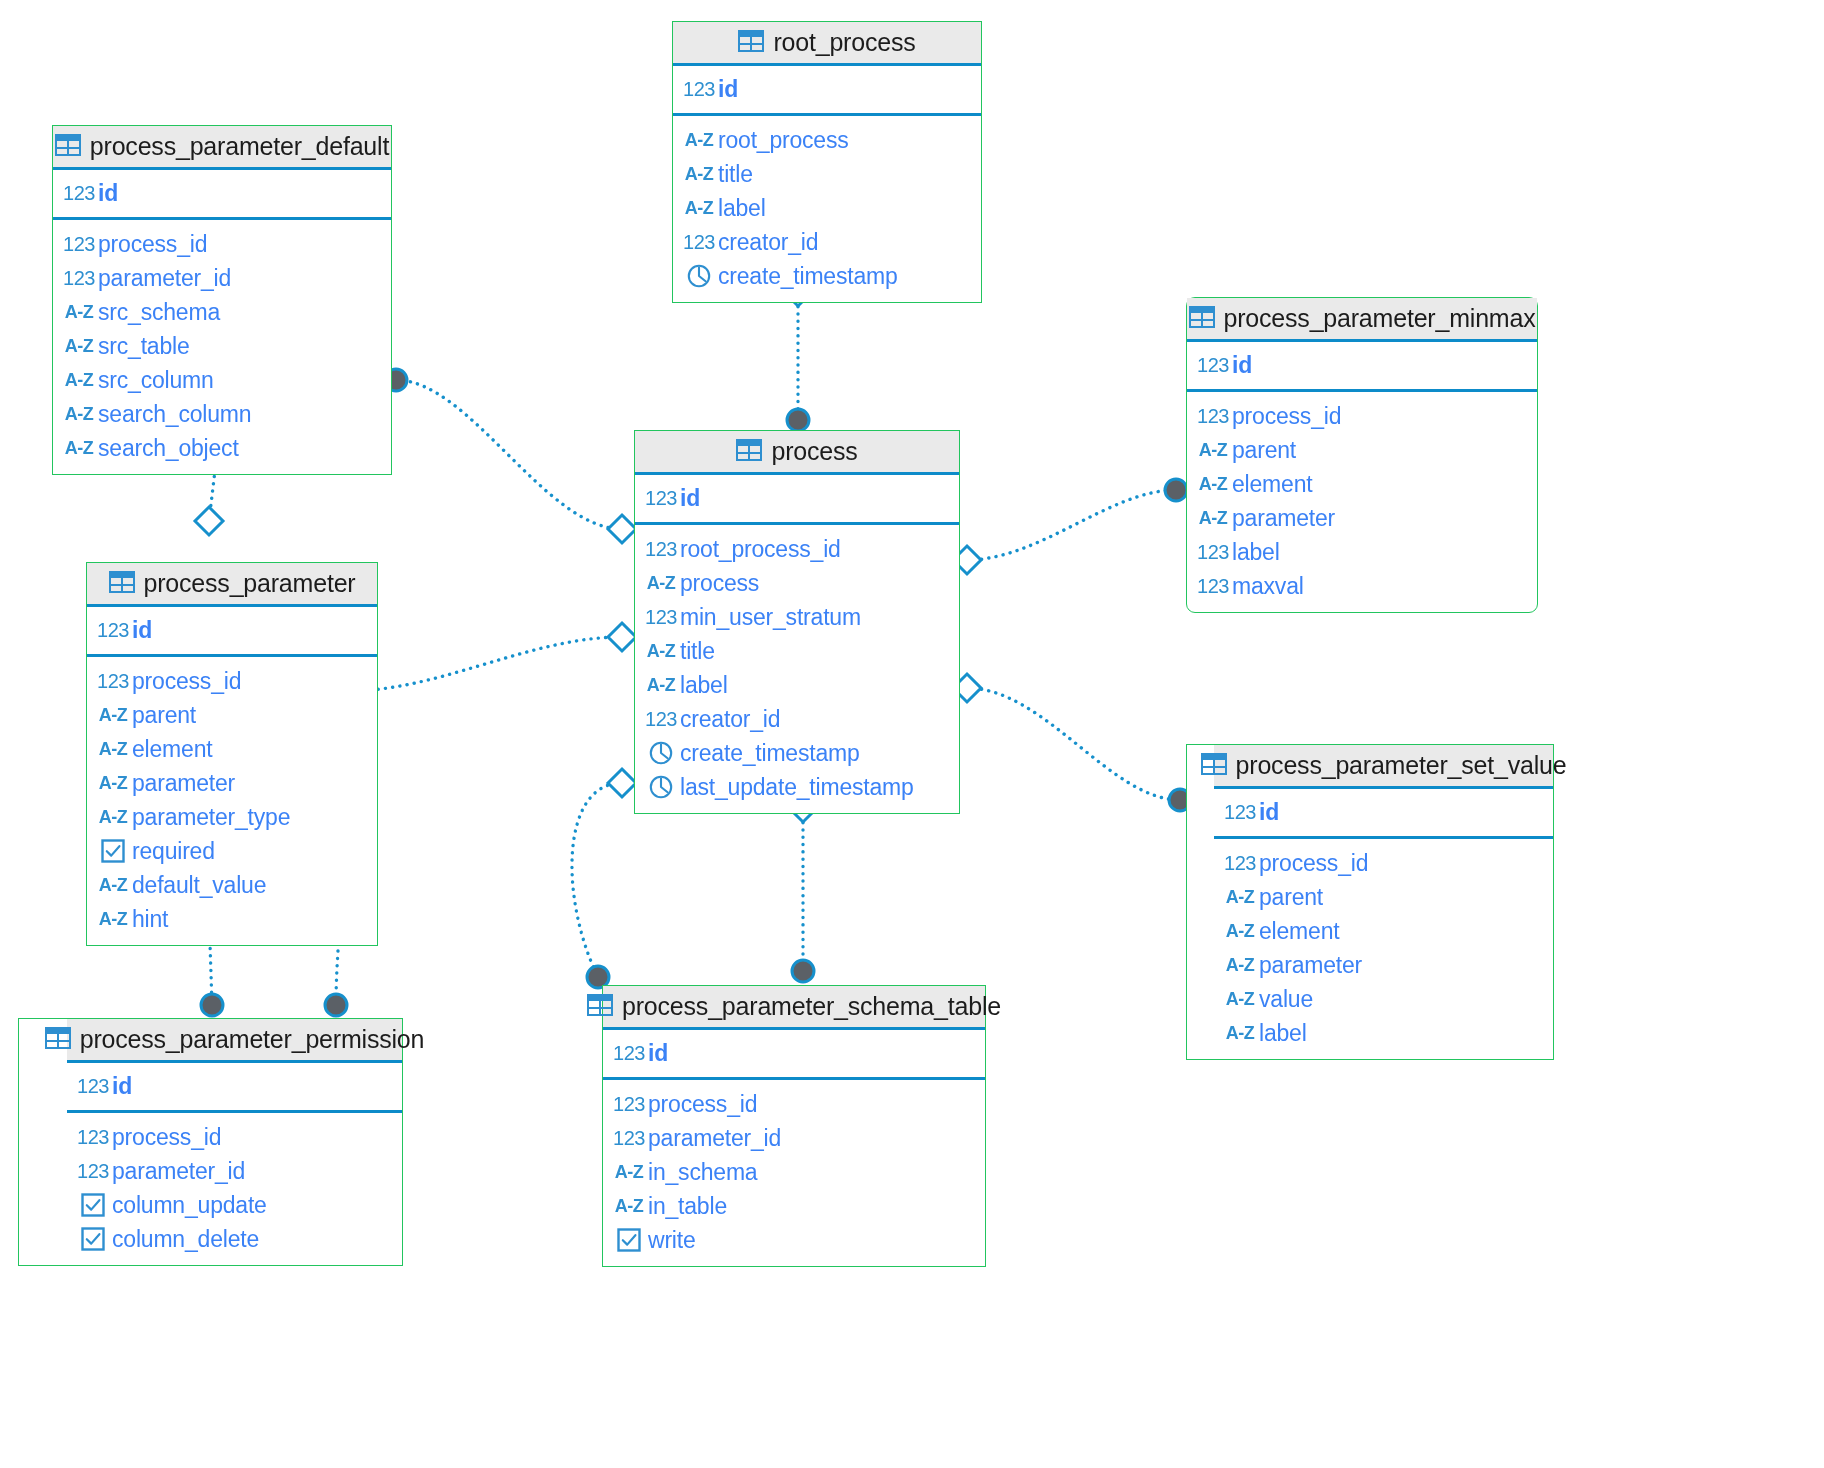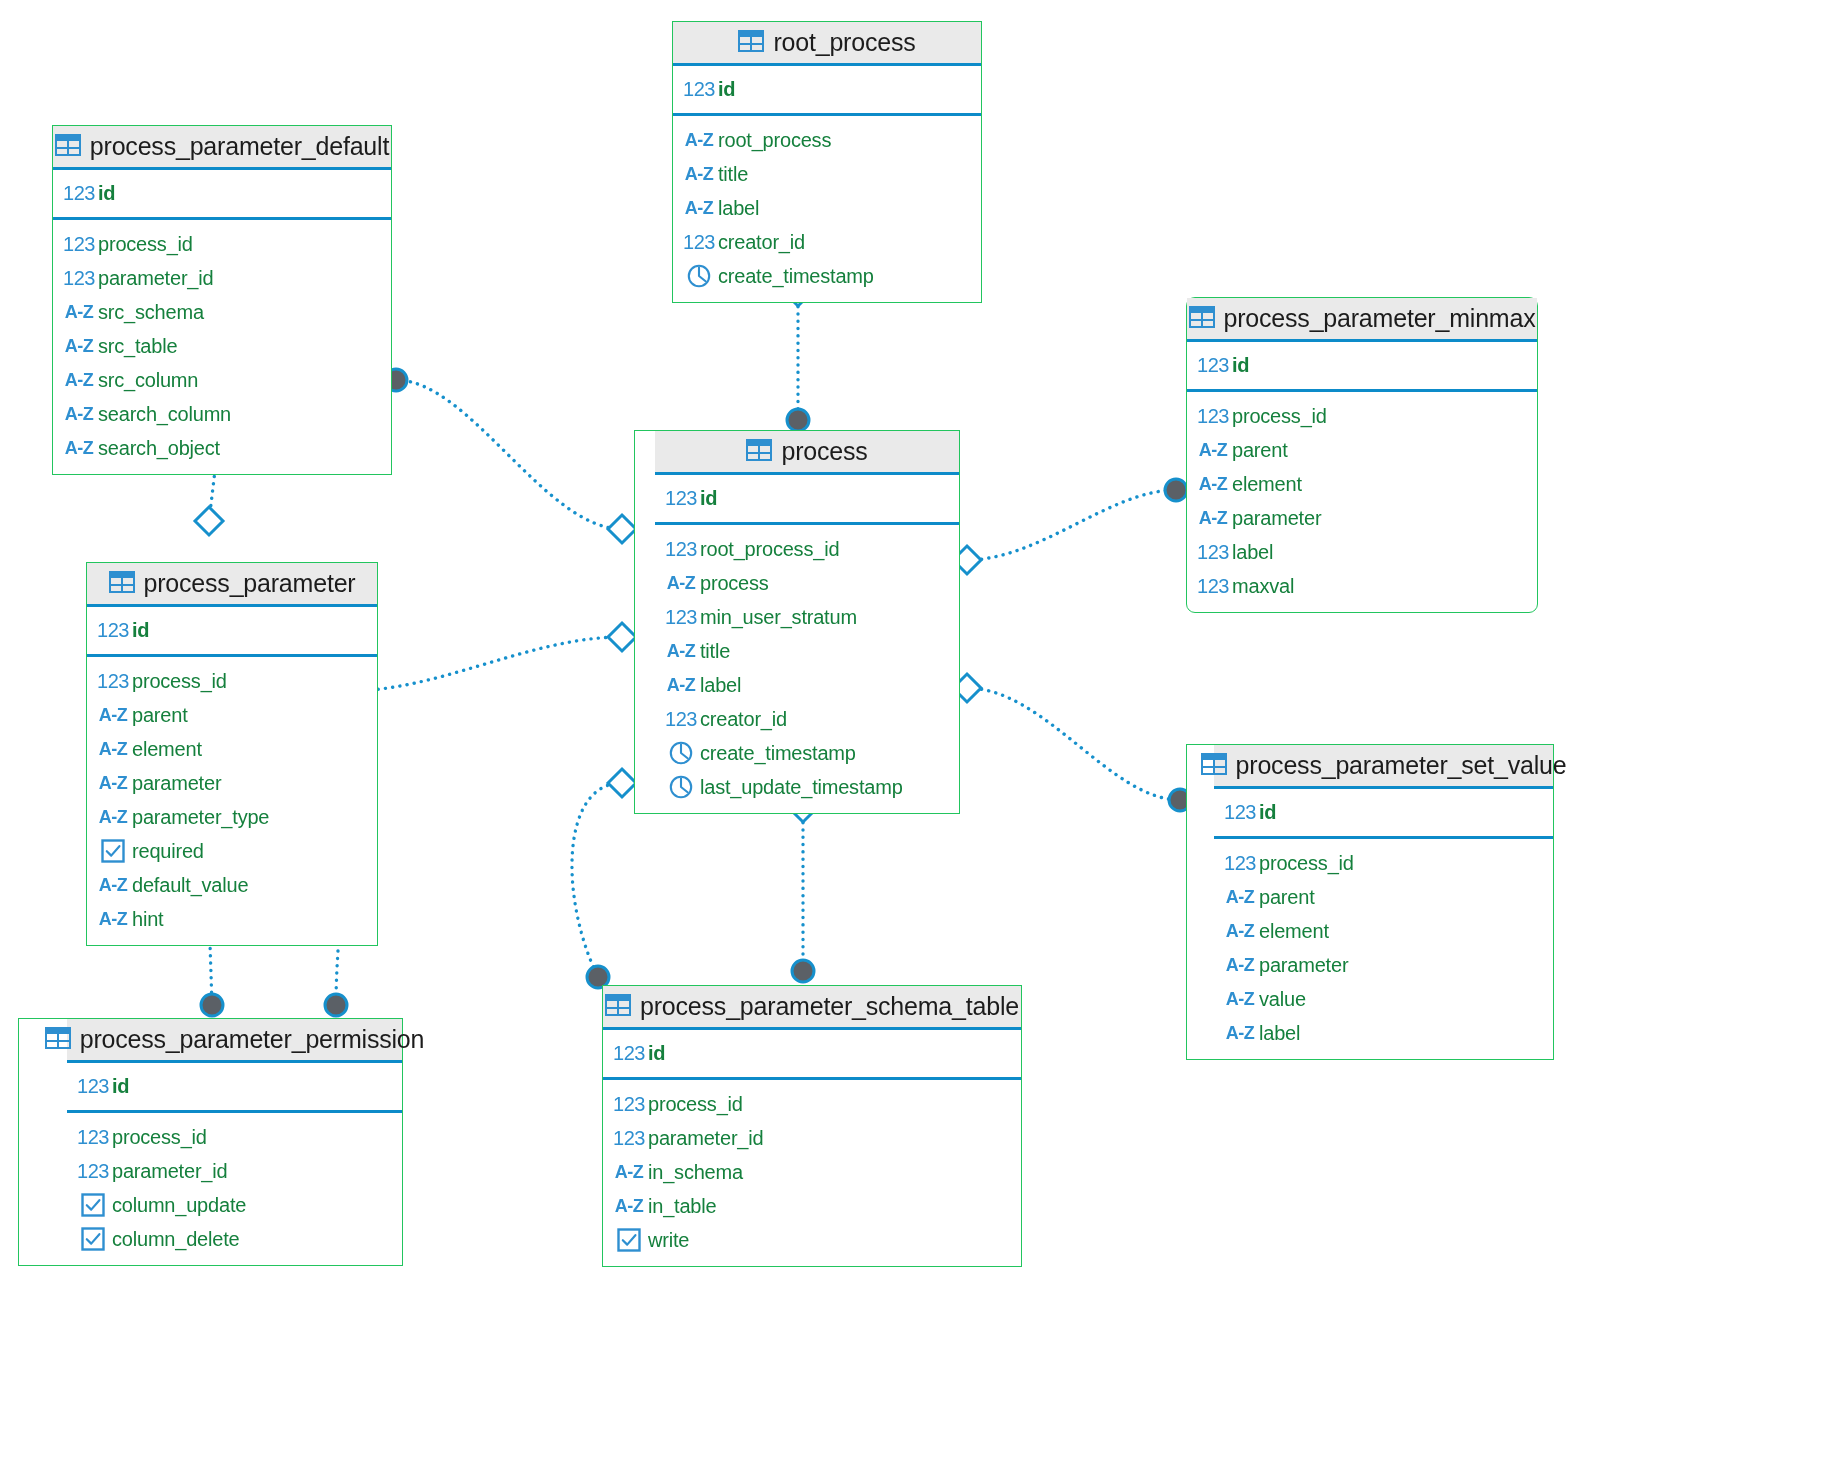--- a/index.html
+++ b/index.html
@@ -60,22 +60,22 @@
   }
   .column {
     display: flex;
     align-items: center;
     height: 34px;
     padding: 0 10px 0 11px;
     gap: 4px;
     white-space: nowrap;
   }
   .col-name {
-    font-size: 20px;
-    color: #15803d;
+    font-size: 23px;
+    color: #3b82f6;
     letter-spacing: -0.2px;
   }
   .col-name.pk {
     font-weight: bold;
   }
   .type-icon {
     flex: 0 0 auto;
     display: inline-flex;
     align-items: center;
     justify-content: center;
@@ -234,21 +234,21 @@
         <div class="column">
           <span class="type-icon az">A-Z</span>
           <span class="col-name">search_column</span>
         </div>
         <div class="column">
           <span class="type-icon az">A-Z</span>
           <span class="col-name">search_object</span>
         </div>
       </div>
     </div>
-    <div class="entity" style="left: 634px; top: 430px; width: 326px; padding-left: 20px;">
+    <div class="entity" style="left: 634px; top: 430px; width: 326px;">
       <div class="entity-header">
         <span class="tbl-icon"><svg width="26" height="22" viewBox="0 0 26 22">
             <rect x="1" y="1" width="24" height="20" fill="none" stroke="#2e8fd0" stroke-width="2"></rect>
             <rect x="2" y="2" width="22" height="5" fill="#2e8fd0"></rect>
             <path d="M 13 7 L 13 21 M 2 14 L 24 14" stroke="#2e8fd0" stroke-width="2"></path>
           </svg></span>
         <span class="entity-title">process</span>
       </div>
       <div class="pk-section">
         <div class="column">
@@ -477,21 +477,21 @@
           <span class="type-icon">
             <svg width="26" height="26" viewBox="0 0 26 26">
               <rect x="2.5" y="2.5" width="21" height="21" fill="none" stroke="#2e8fd0" stroke-width="2.4"></rect>
               <path d="M 6.8 13.2 L 11.2 17.6 L 19.4 8.2" fill="none" stroke="#2e8fd0" stroke-width="2.2" stroke-linecap="round" stroke-linejoin="round"></path>
             </svg>
           </span>
           <span class="col-name">column_delete</span>
         </div>
       </div>
     </div>
-    <div class="entity" style="left: 602px; top: 985px; width: 420px;">
+    <div class="entity" style="left: 602px; top: 985px; width: 384px;">
       <div class="entity-header">
         <span class="tbl-icon"><svg width="26" height="22" viewBox="0 0 26 22">
             <rect x="1" y="1" width="24" height="20" fill="none" stroke="#2e8fd0" stroke-width="2"></rect>
             <rect x="2" y="2" width="22" height="5" fill="#2e8fd0"></rect>
             <path d="M 13 7 L 13 21 M 2 14 L 24 14" stroke="#2e8fd0" stroke-width="2"></path>
           </svg></span>
         <span class="entity-title">process_parameter_schema_table</span>
       </div>
       <div class="pk-section">
         <div class="column">

